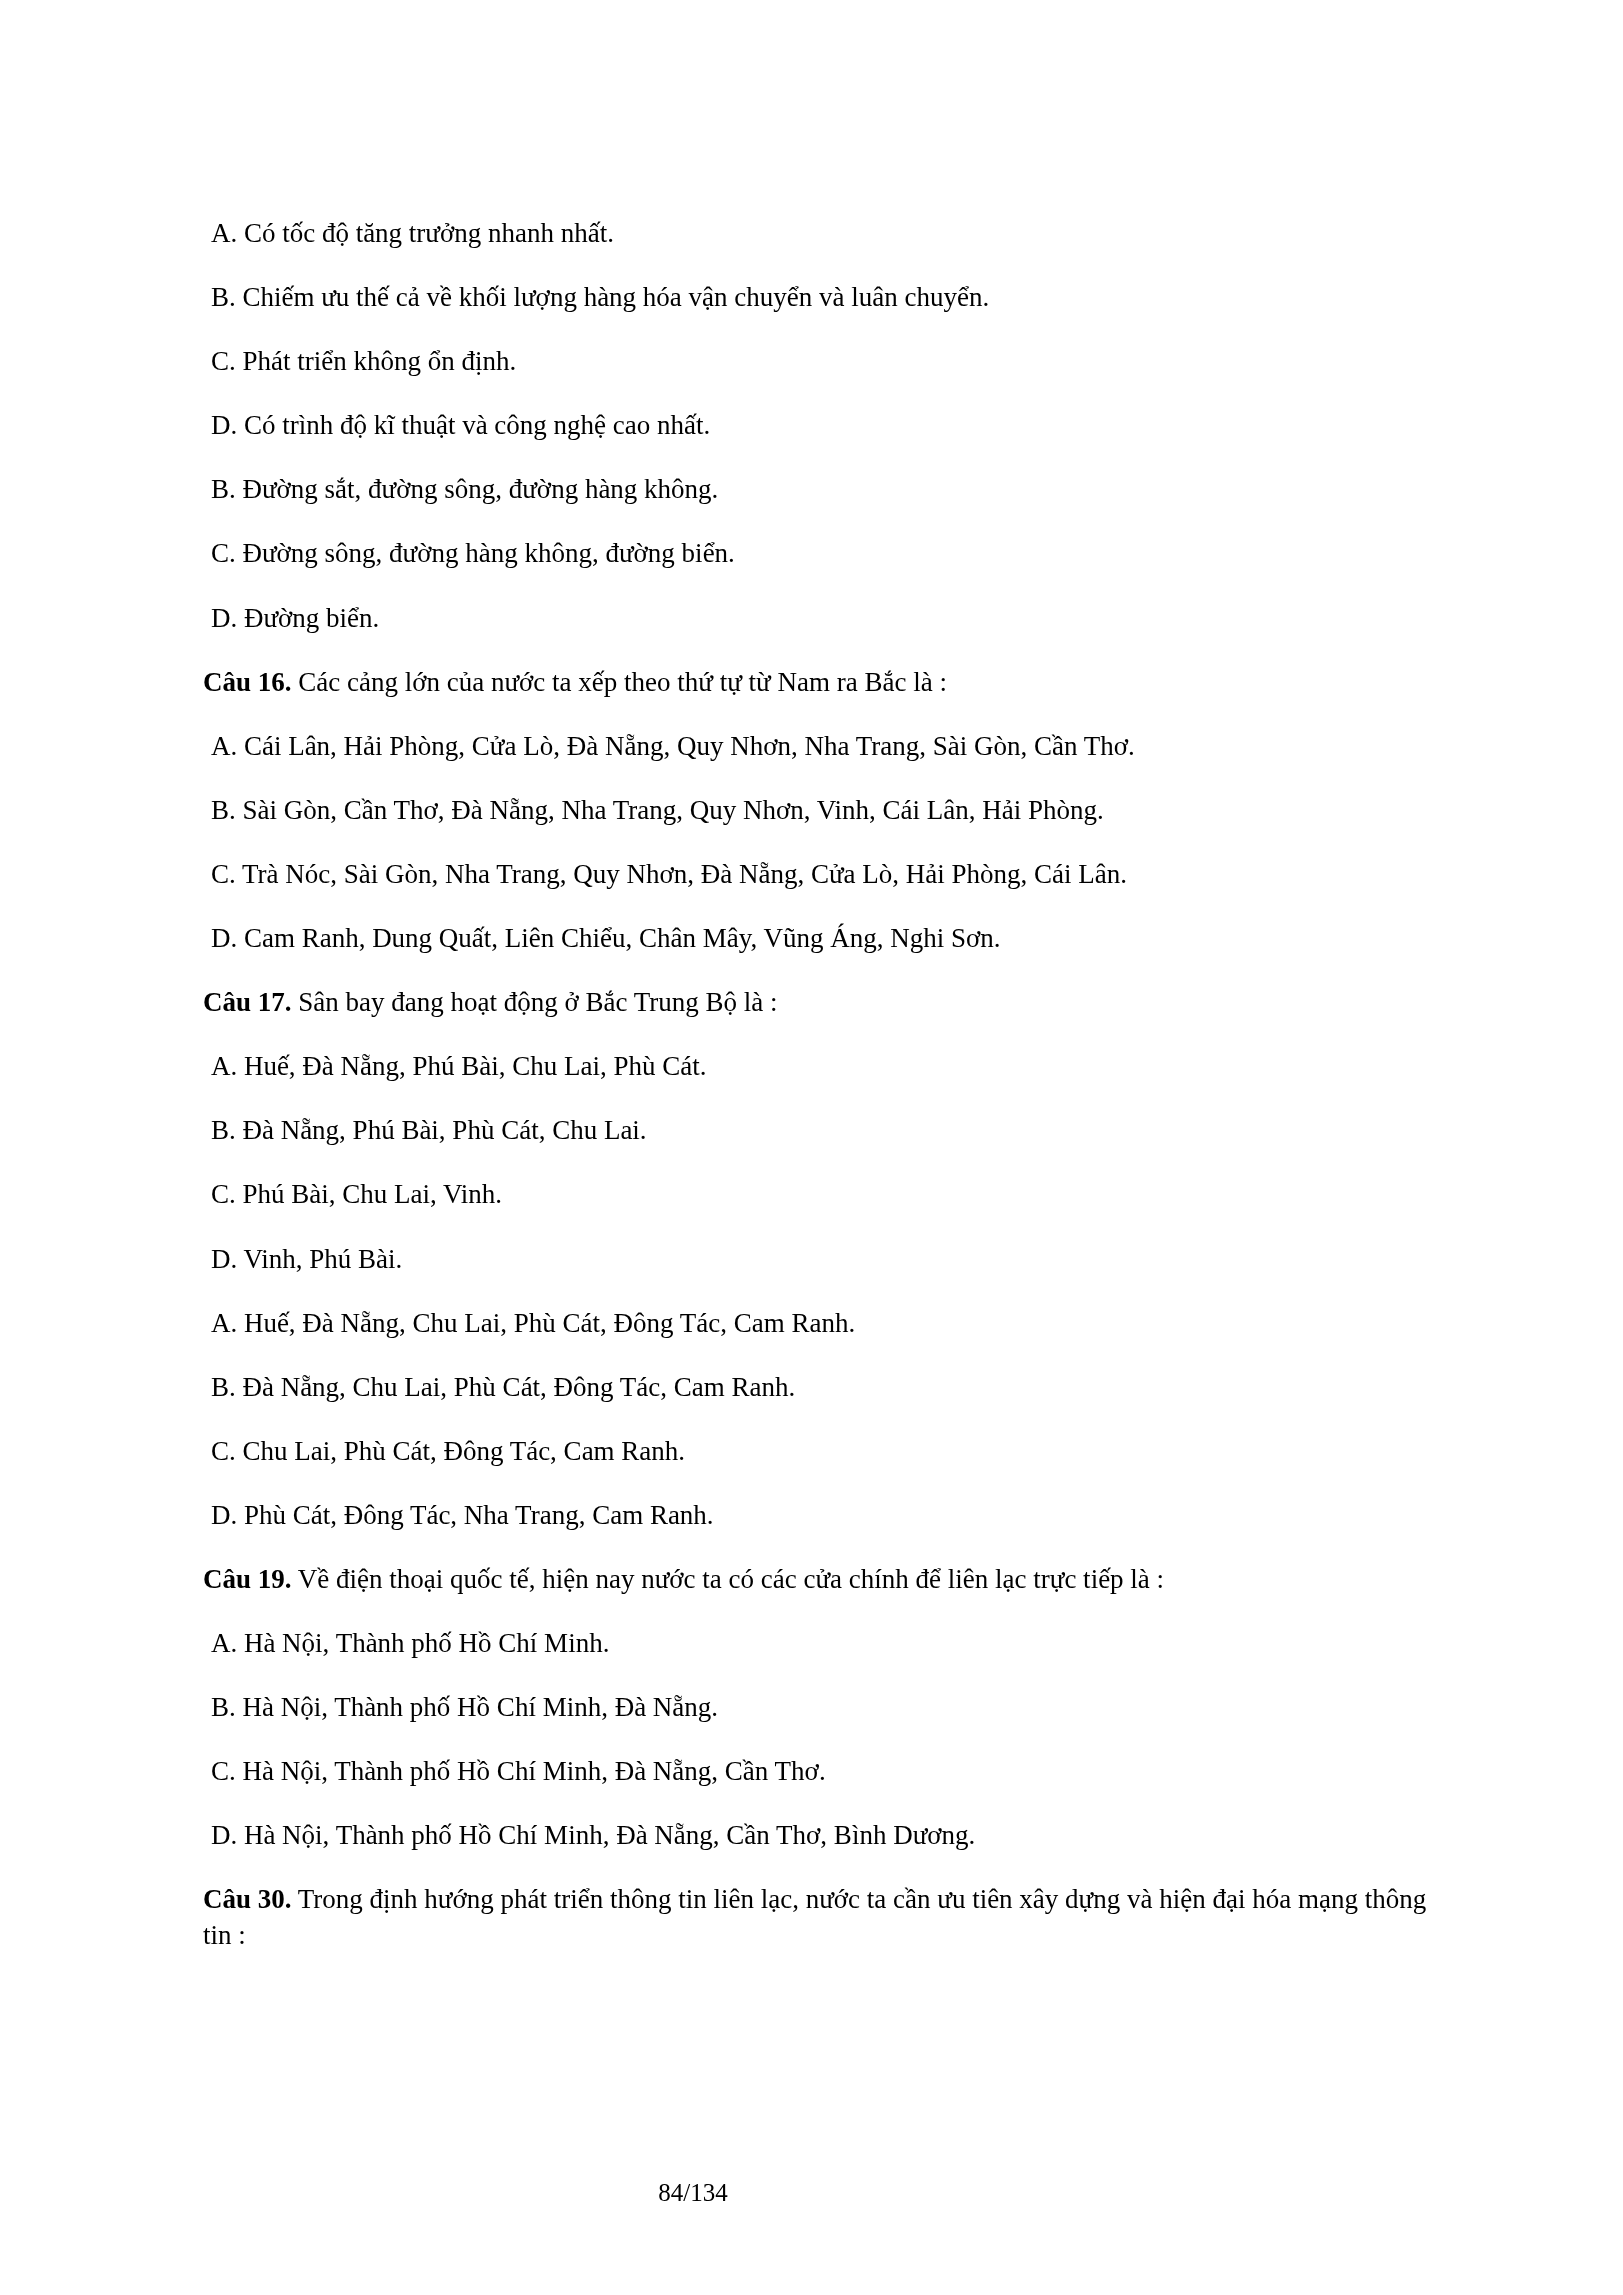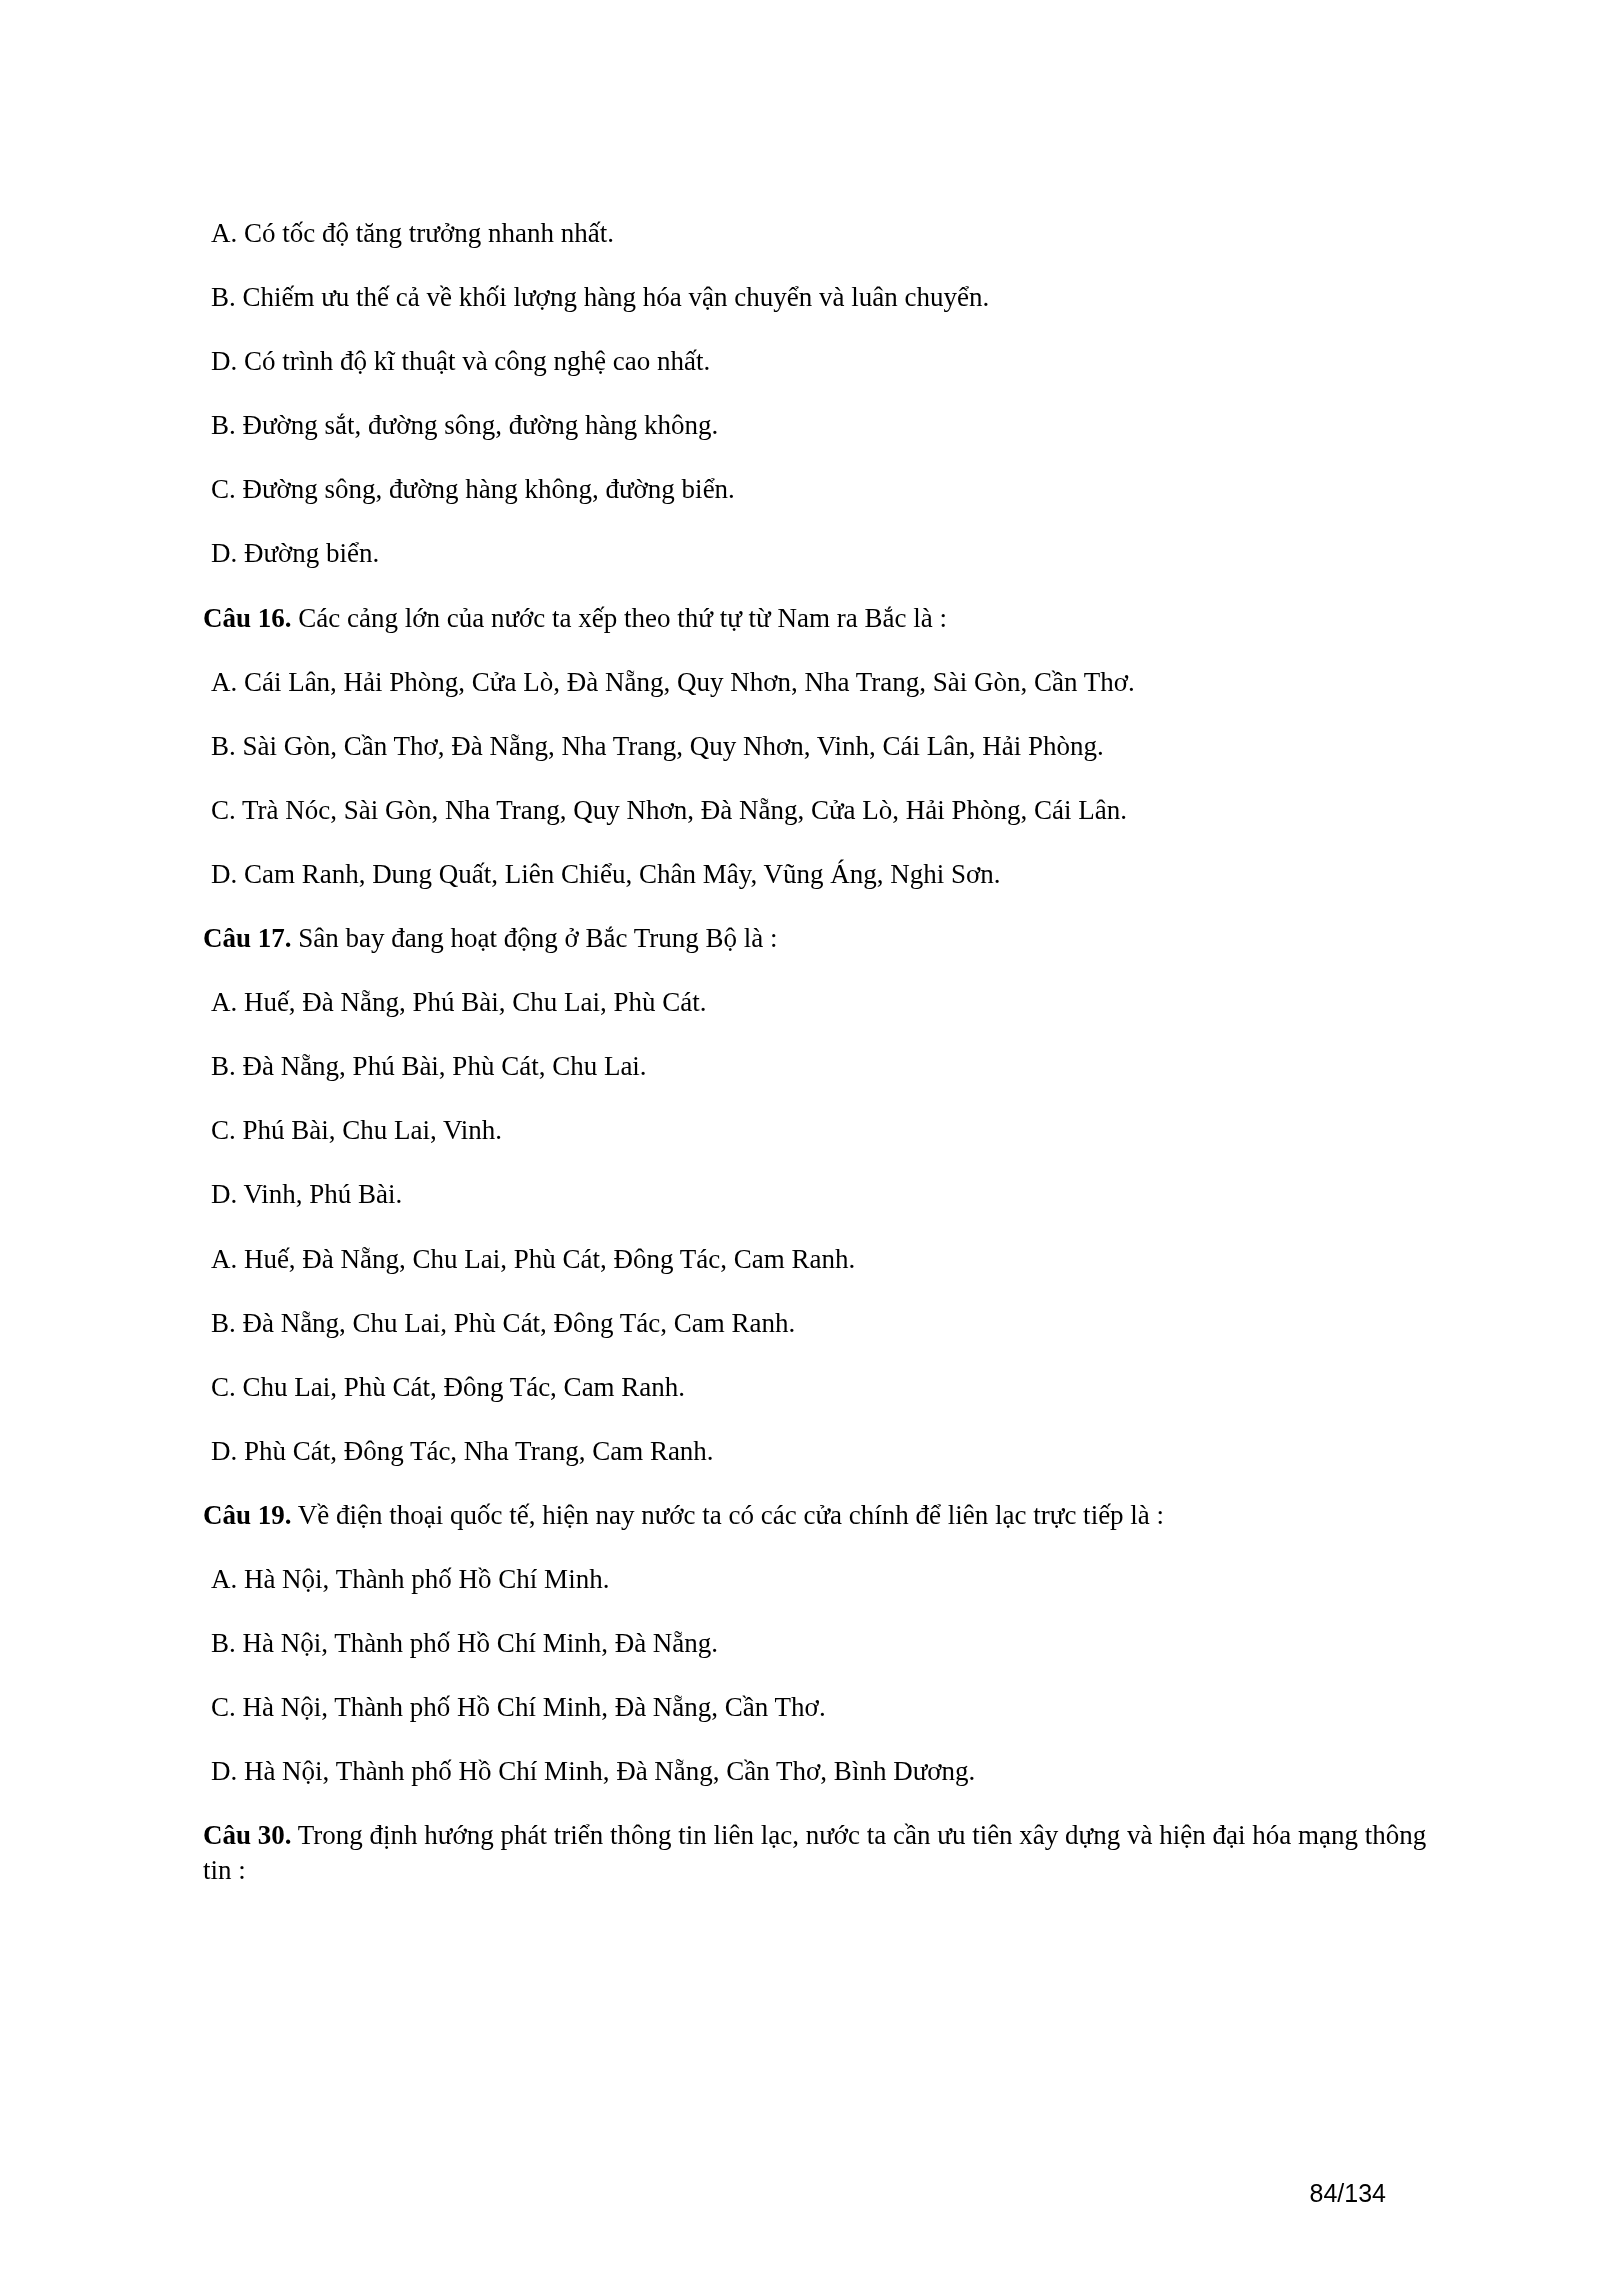--- a/index.html
+++ b/index.html
@@ -37,33 +37,34 @@
     padding-left: 7.9px;
   }
   .qlabel {
     font-weight: bold;
   }
   .footer {
     position: absolute;
     left: 0;
     right: 0;
     top: 2179px;
-    text-align: right;
+    text-align: center;
     font-size: 25px;
-    font-family: Liberation Sans, sans-serif;
+    font-family: Liberation Serif, serif;
   }
 </style>
 </head>
 <body>
 
 <div class="page">
   <div class="content">
 
     <p class="para option">A. Có tốc độ tăng trưởng nhanh nhất.</p>
     <p class="para option">B. Chiếm ưu thế cả về khối lượng hàng hóa vận chuyển và luân chuyển.</p>
+    <p class="para option">C. Phát triển không ổn định.</p>
     <p class="para option">D. Có trình độ kĩ thuật và công nghệ cao nhất.</p>
 
     <p class="para option">B. Đường sắt, đường sông, đường hàng không.</p>
     <p class="para option">C. Đường sông, đường hàng không, đường biển.</p>
     <p class="para option">D. Đường biển.</p>
 
     <p class="para"><span class="qlabel">Câu 16.</span><span> Các cảng lớn của nước ta xếp theo thứ tự từ Nam ra Bắc là :</span></p>
     <p class="para option">A. Cái Lân, Hải Phòng, Cửa Lò, Đà Nẵng, Quy Nhơn, Nha Trang, Sài Gòn, Cần Thơ.</p>
     <p class="para option">B. Sài Gòn, Cần Thơ, Đà Nẵng, Nha Trang, Quy Nhơn, Vinh, Cái Lân, Hải Phòng.</p>
     <p class="para option">C. Trà Nóc, Sài Gòn, Nha Trang, Quy Nhơn, Đà Nẵng, Cửa Lò, Hải Phòng, Cái Lân.</p>

